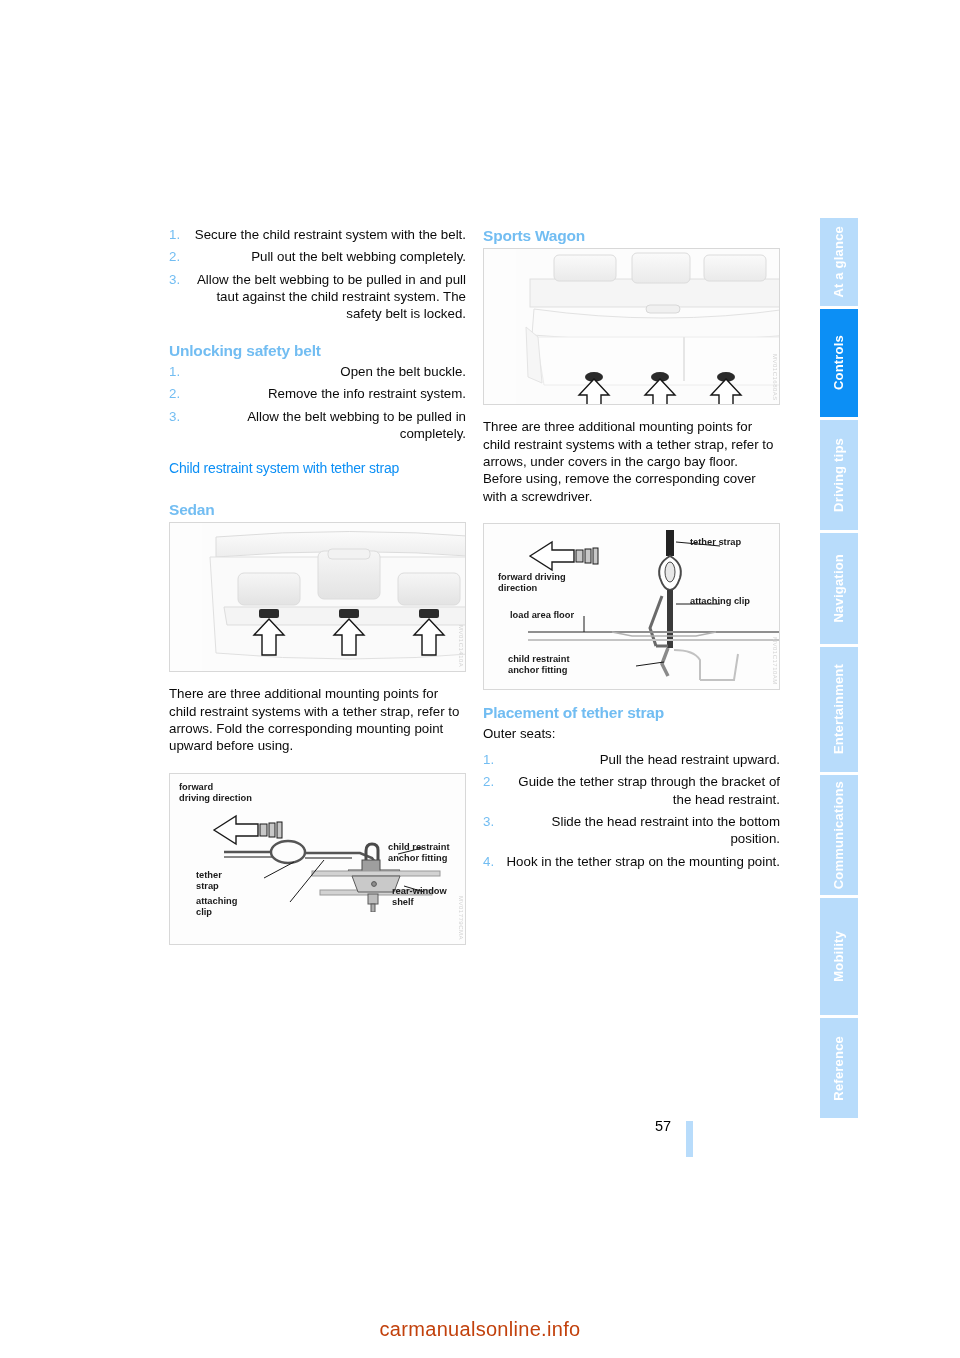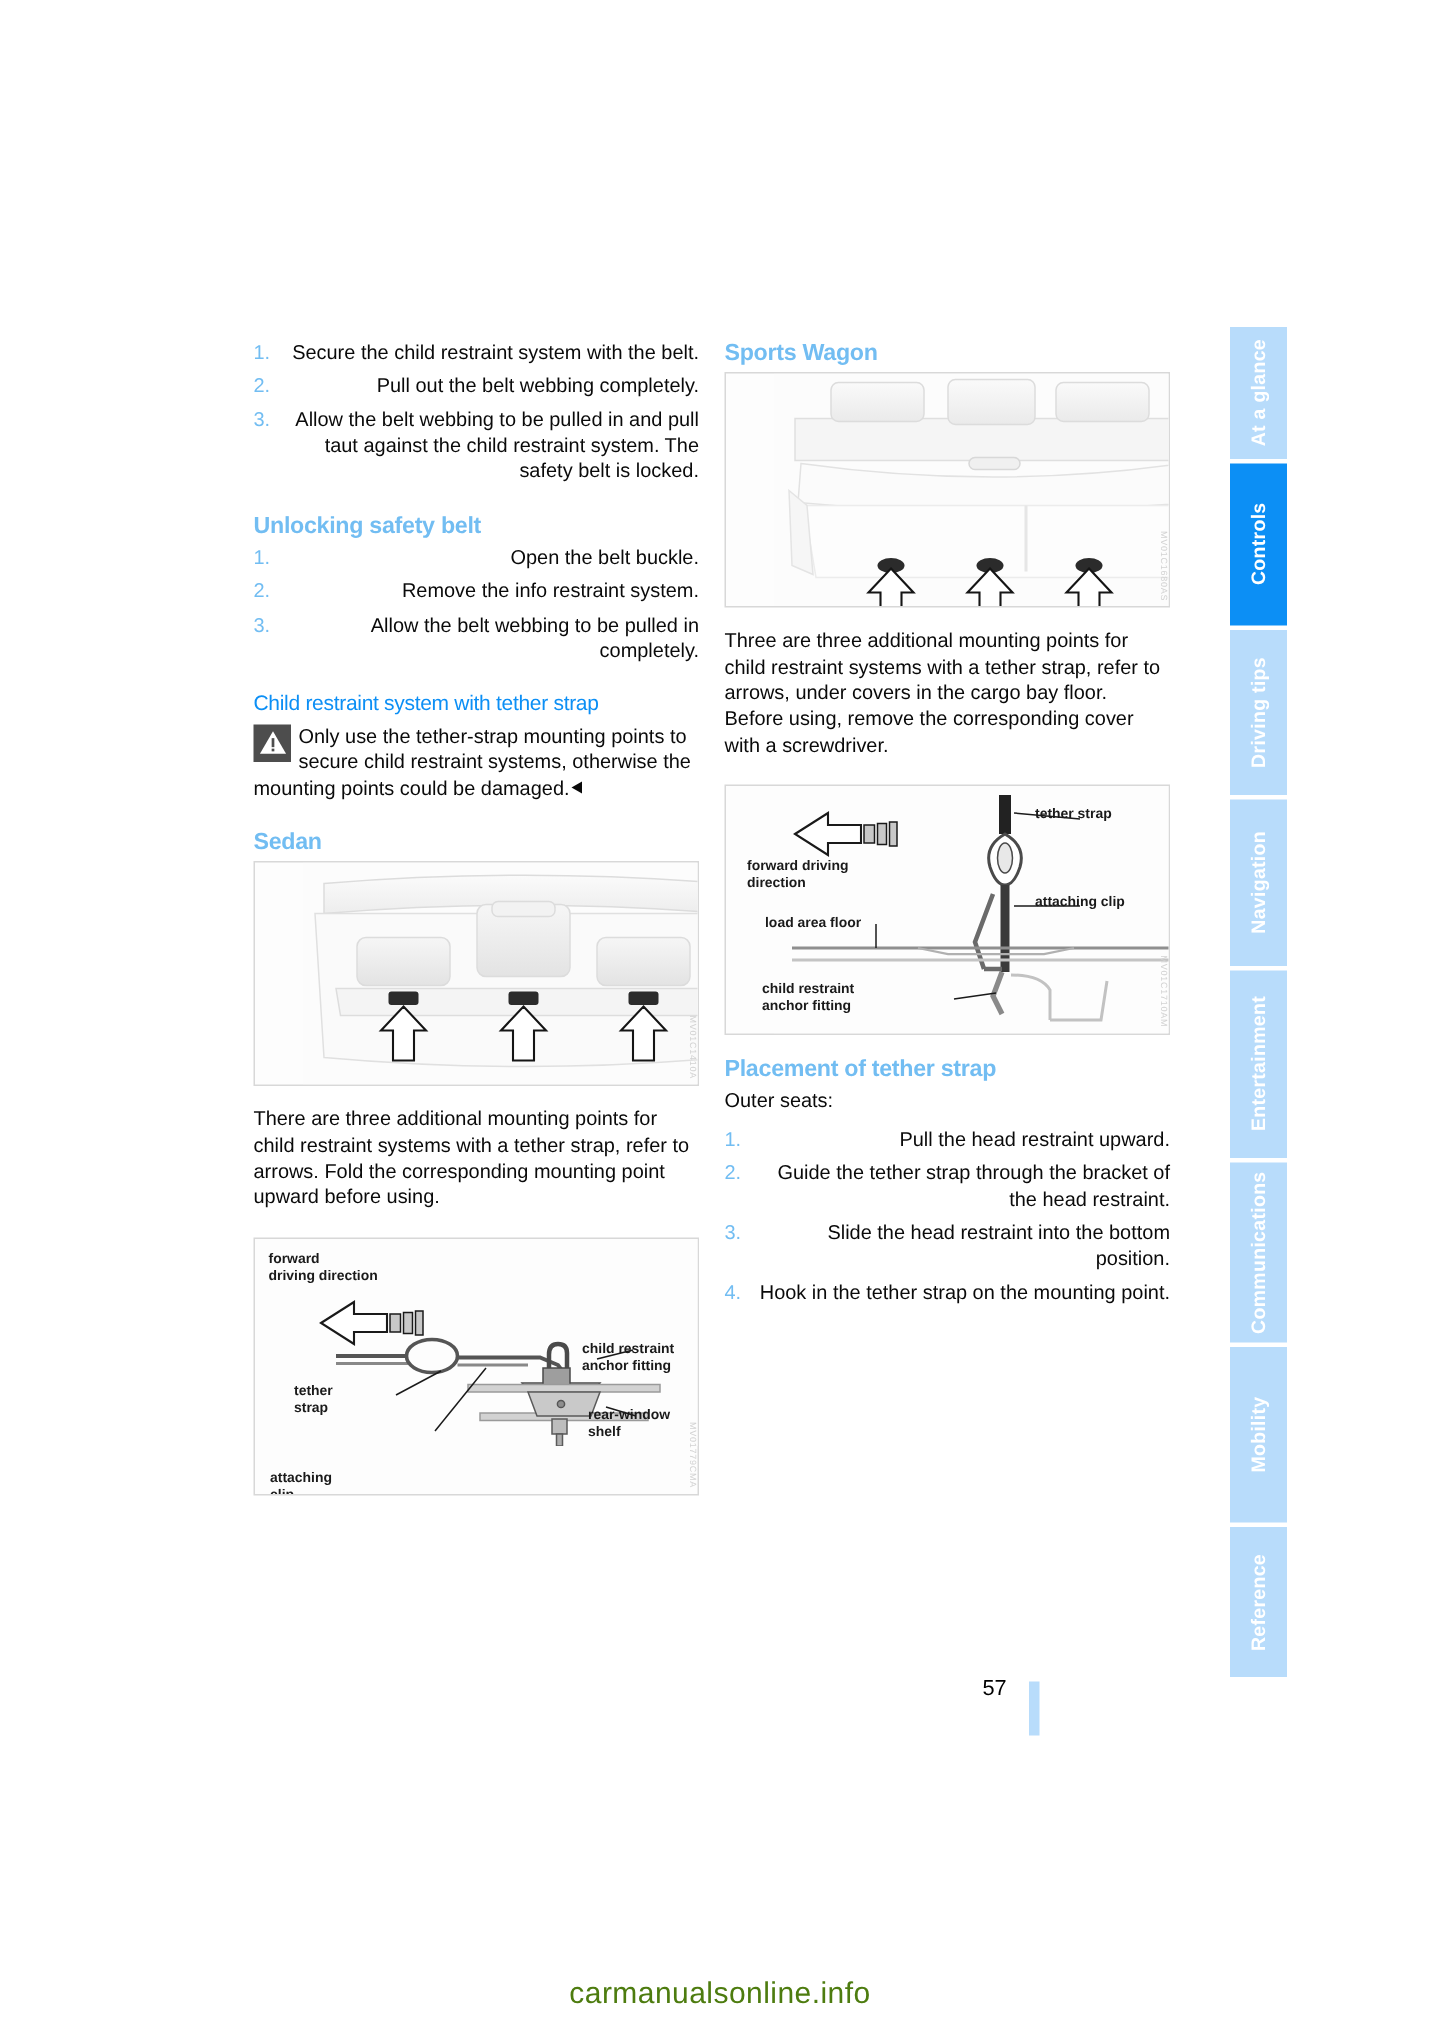--- a/index.html
+++ b/index.html
@@ -203,21 +203,21 @@
     height: 36px;
     background: #b8dcfb;
   }
   .watermark {
     position: absolute;
     left: 0;
     top: 1318px;
     width: 960px;
     text-align: center;
     font-size: 20px;
-    color: #4d7c0f;
+    color: #c2410c;
     letter-spacing: 0.3px;
   }
 </style>
 </head>
 <body>
 
 <div class="page">
 
   <div class="nav-rail">
     <div class="nav-tab t0">
@@ -278,30 +278,20 @@
       <li>
         <span class="num">3.</span>
         <span class="txt">Allow the belt webbing to be pulled in completely.</span>
       </li>
     </ol>
 
     <div class="spacer-md"></div>
 
     <h2 class="sec-major">Child restraint system with tether strap</h2>
 
-    <div class="warn-block">
-      <div class="warn-icon">
-        <svg class="tri" width="19" height="17" viewBox="0 0 19 17">
-          <polygon points="9.5,1 18.2,16 0.8,16" fill="#ffffff"></polygon>
-          <rect x="8.6" y="5.6" width="1.8" height="6" fill="#4d4d4d"></rect>
-          <rect x="8.6" y="12.6" width="1.8" height="1.8" fill="#4d4d4d"></rect>
-        </svg>
-      </div>
-      <span>Only use the tether-strap mounting points to secure child restraint systems, otherwise the mounting points could be damaged.</span><span class="back-arrow"></span>
-    </div>
 
     <div class="spacer-lg"></div>
 
     <h2 class="sec-sub">Sedan</h2>
 
     <div class="figure" style="width:297px;height:150px;margin-top:3px;">
       <svg width="295" height="148" viewBox="0 0 295 148">
         <defs>
           <linearGradient id="gA" x1="0" y1="0" x2="0" y2="1">
             <stop offset="0%" stop-color="#fbfbfb"></stop>
@@ -380,21 +370,21 @@
 
         <path d="M62 104 L92 88" stroke="#1a1a1a" stroke-width="1" fill="none"></path>
         <path d="M88 128 L122 86" stroke="#1a1a1a" stroke-width="1" fill="none"></path>
         <path d="M196 80 L220 74" stroke="#1a1a1a" stroke-width="1" fill="none"></path>
         <path d="M202 112 L222 118" stroke="#1a1a1a" stroke-width="1" fill="none"></path>
       </svg>
       <div class="fig-label" style="left:9px; top:8px;">forward
 driving direction</div>
       <div class="fig-label" style="left:26px; top:96px;">tether
 strap</div>
-      <div class="fig-label" style="left:10px; top:122px;margin-top:32px;">attaching
+      <div class="fig-label" style="left:26px; top:122px;">attaching
 clip</div>
       <div class="fig-label" style="left:218px; top:68px;">child restraint
 anchor fitting</div>
       <div class="fig-label" style="left:222px; top:112px;">rear-window
 shelf</div>
       <div class="fig-code">MV01779CMA</div>
     </div>
 
   </div>
 

